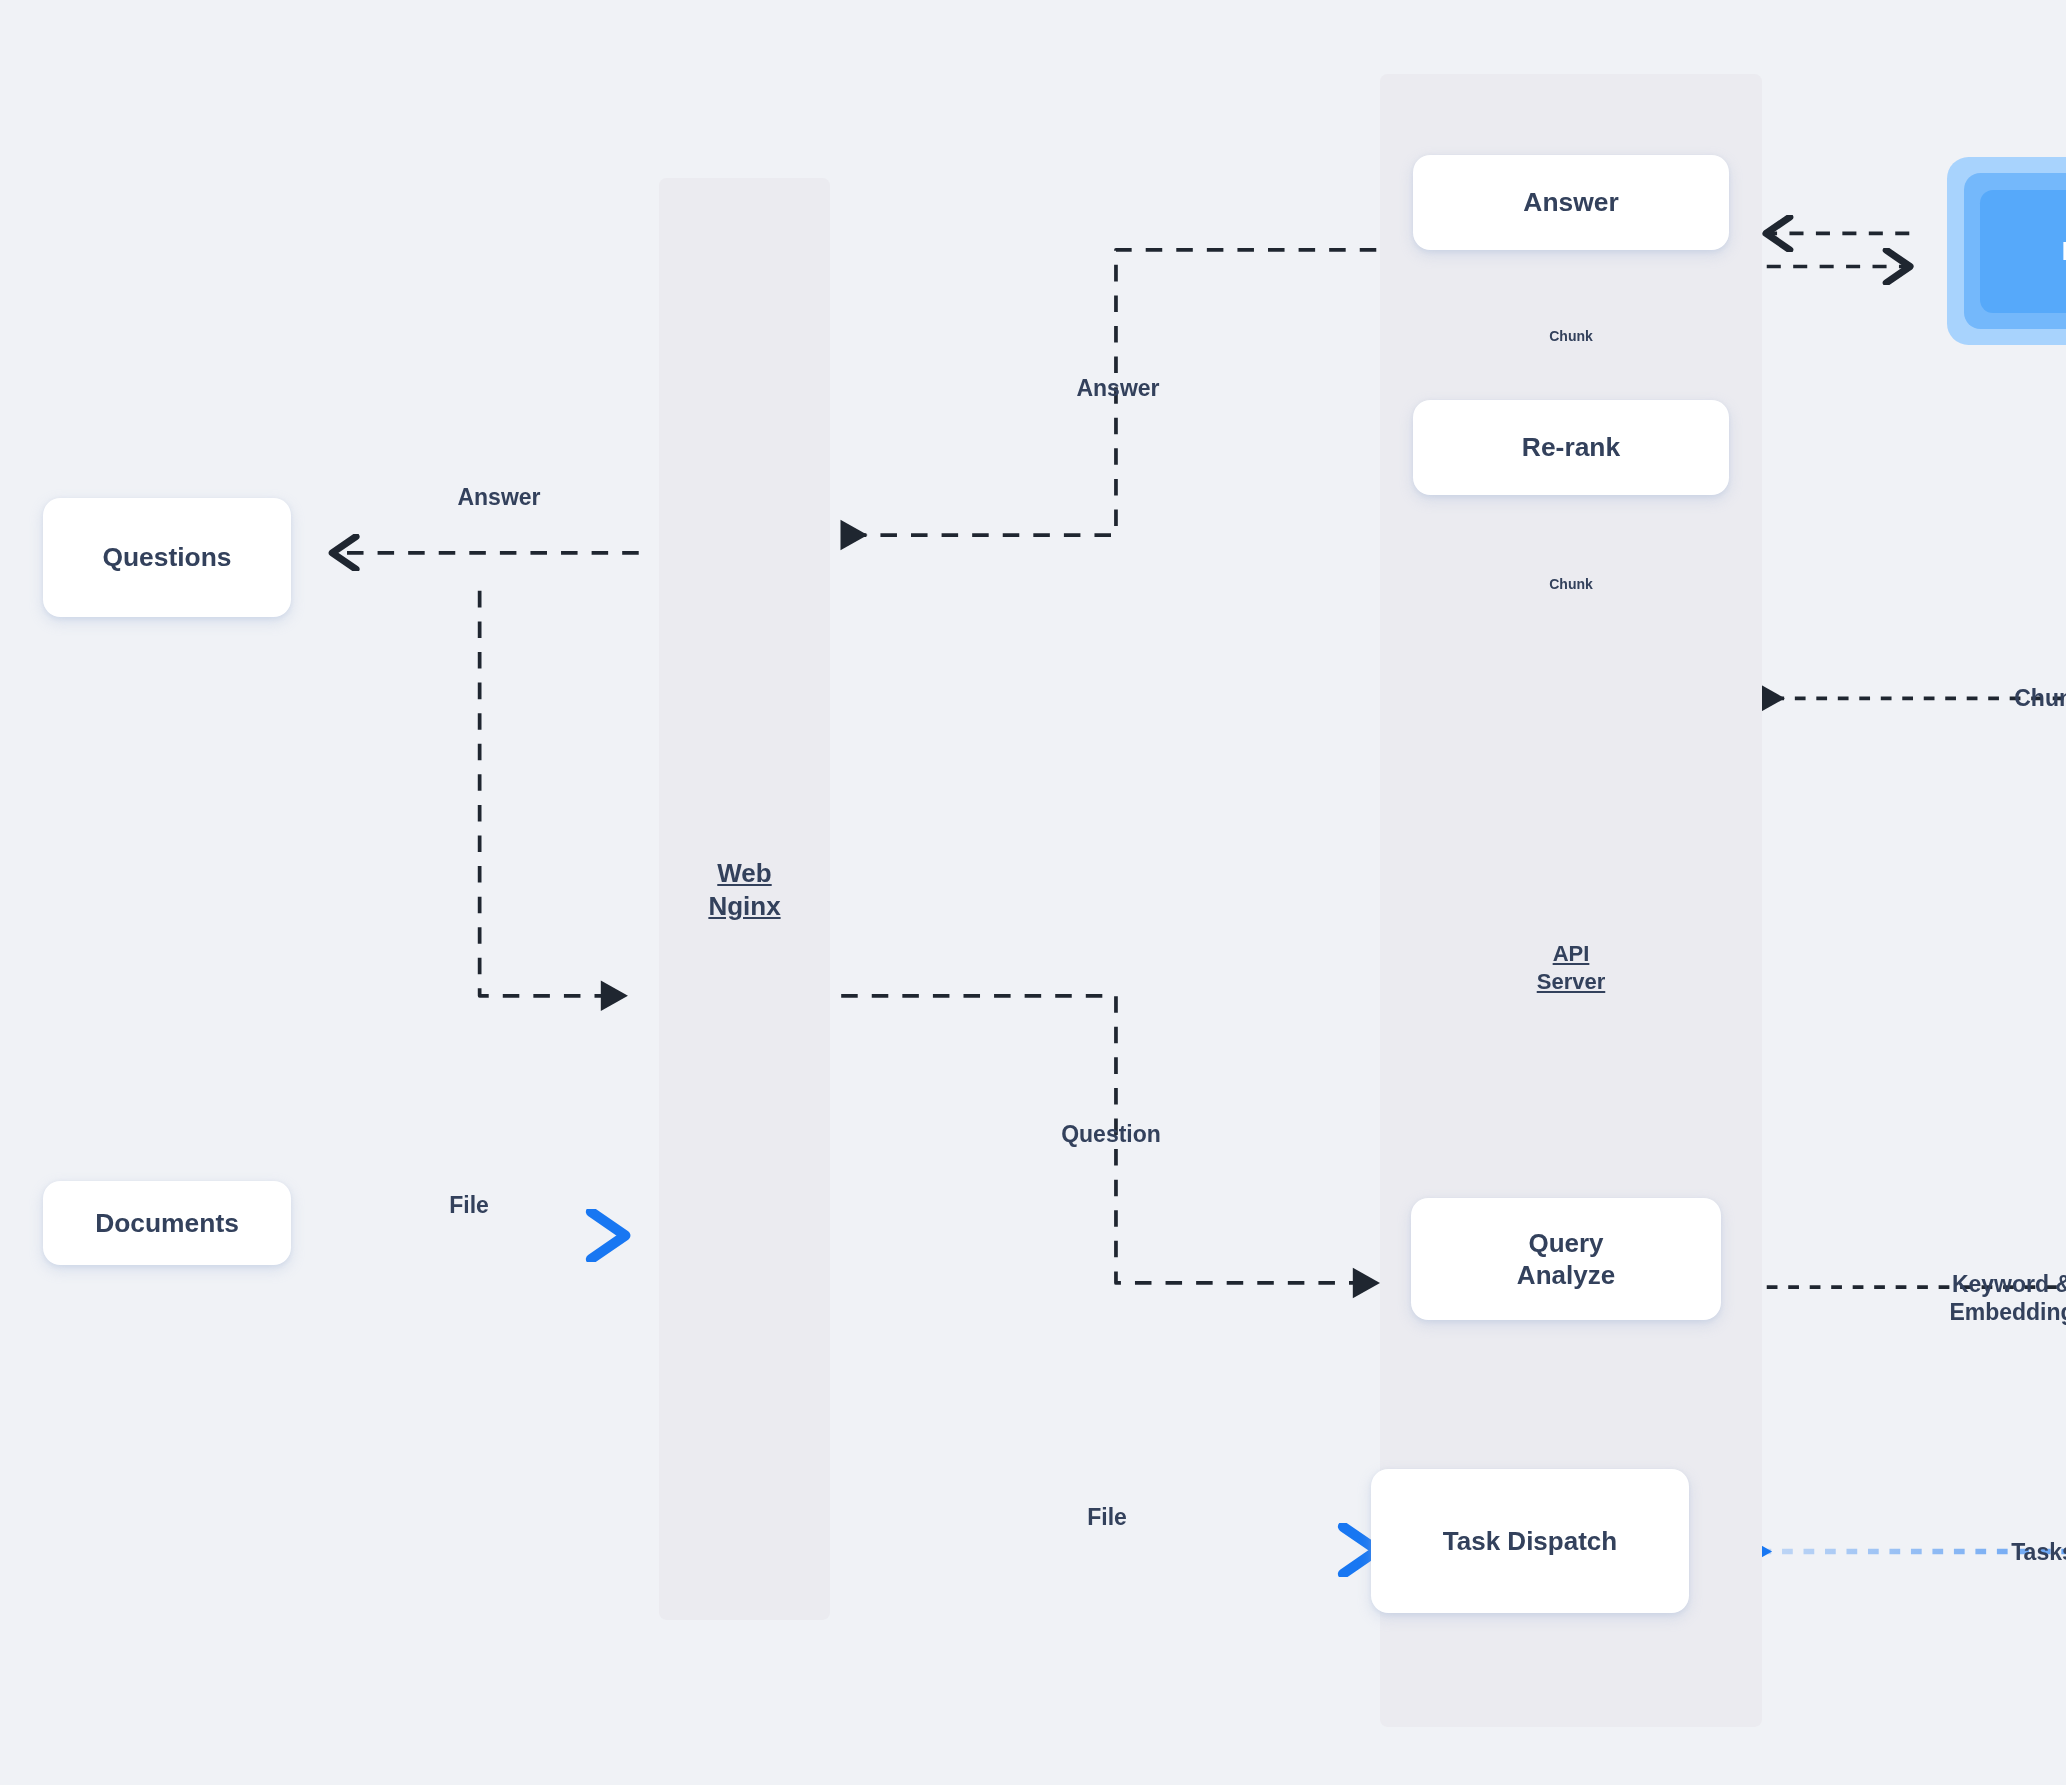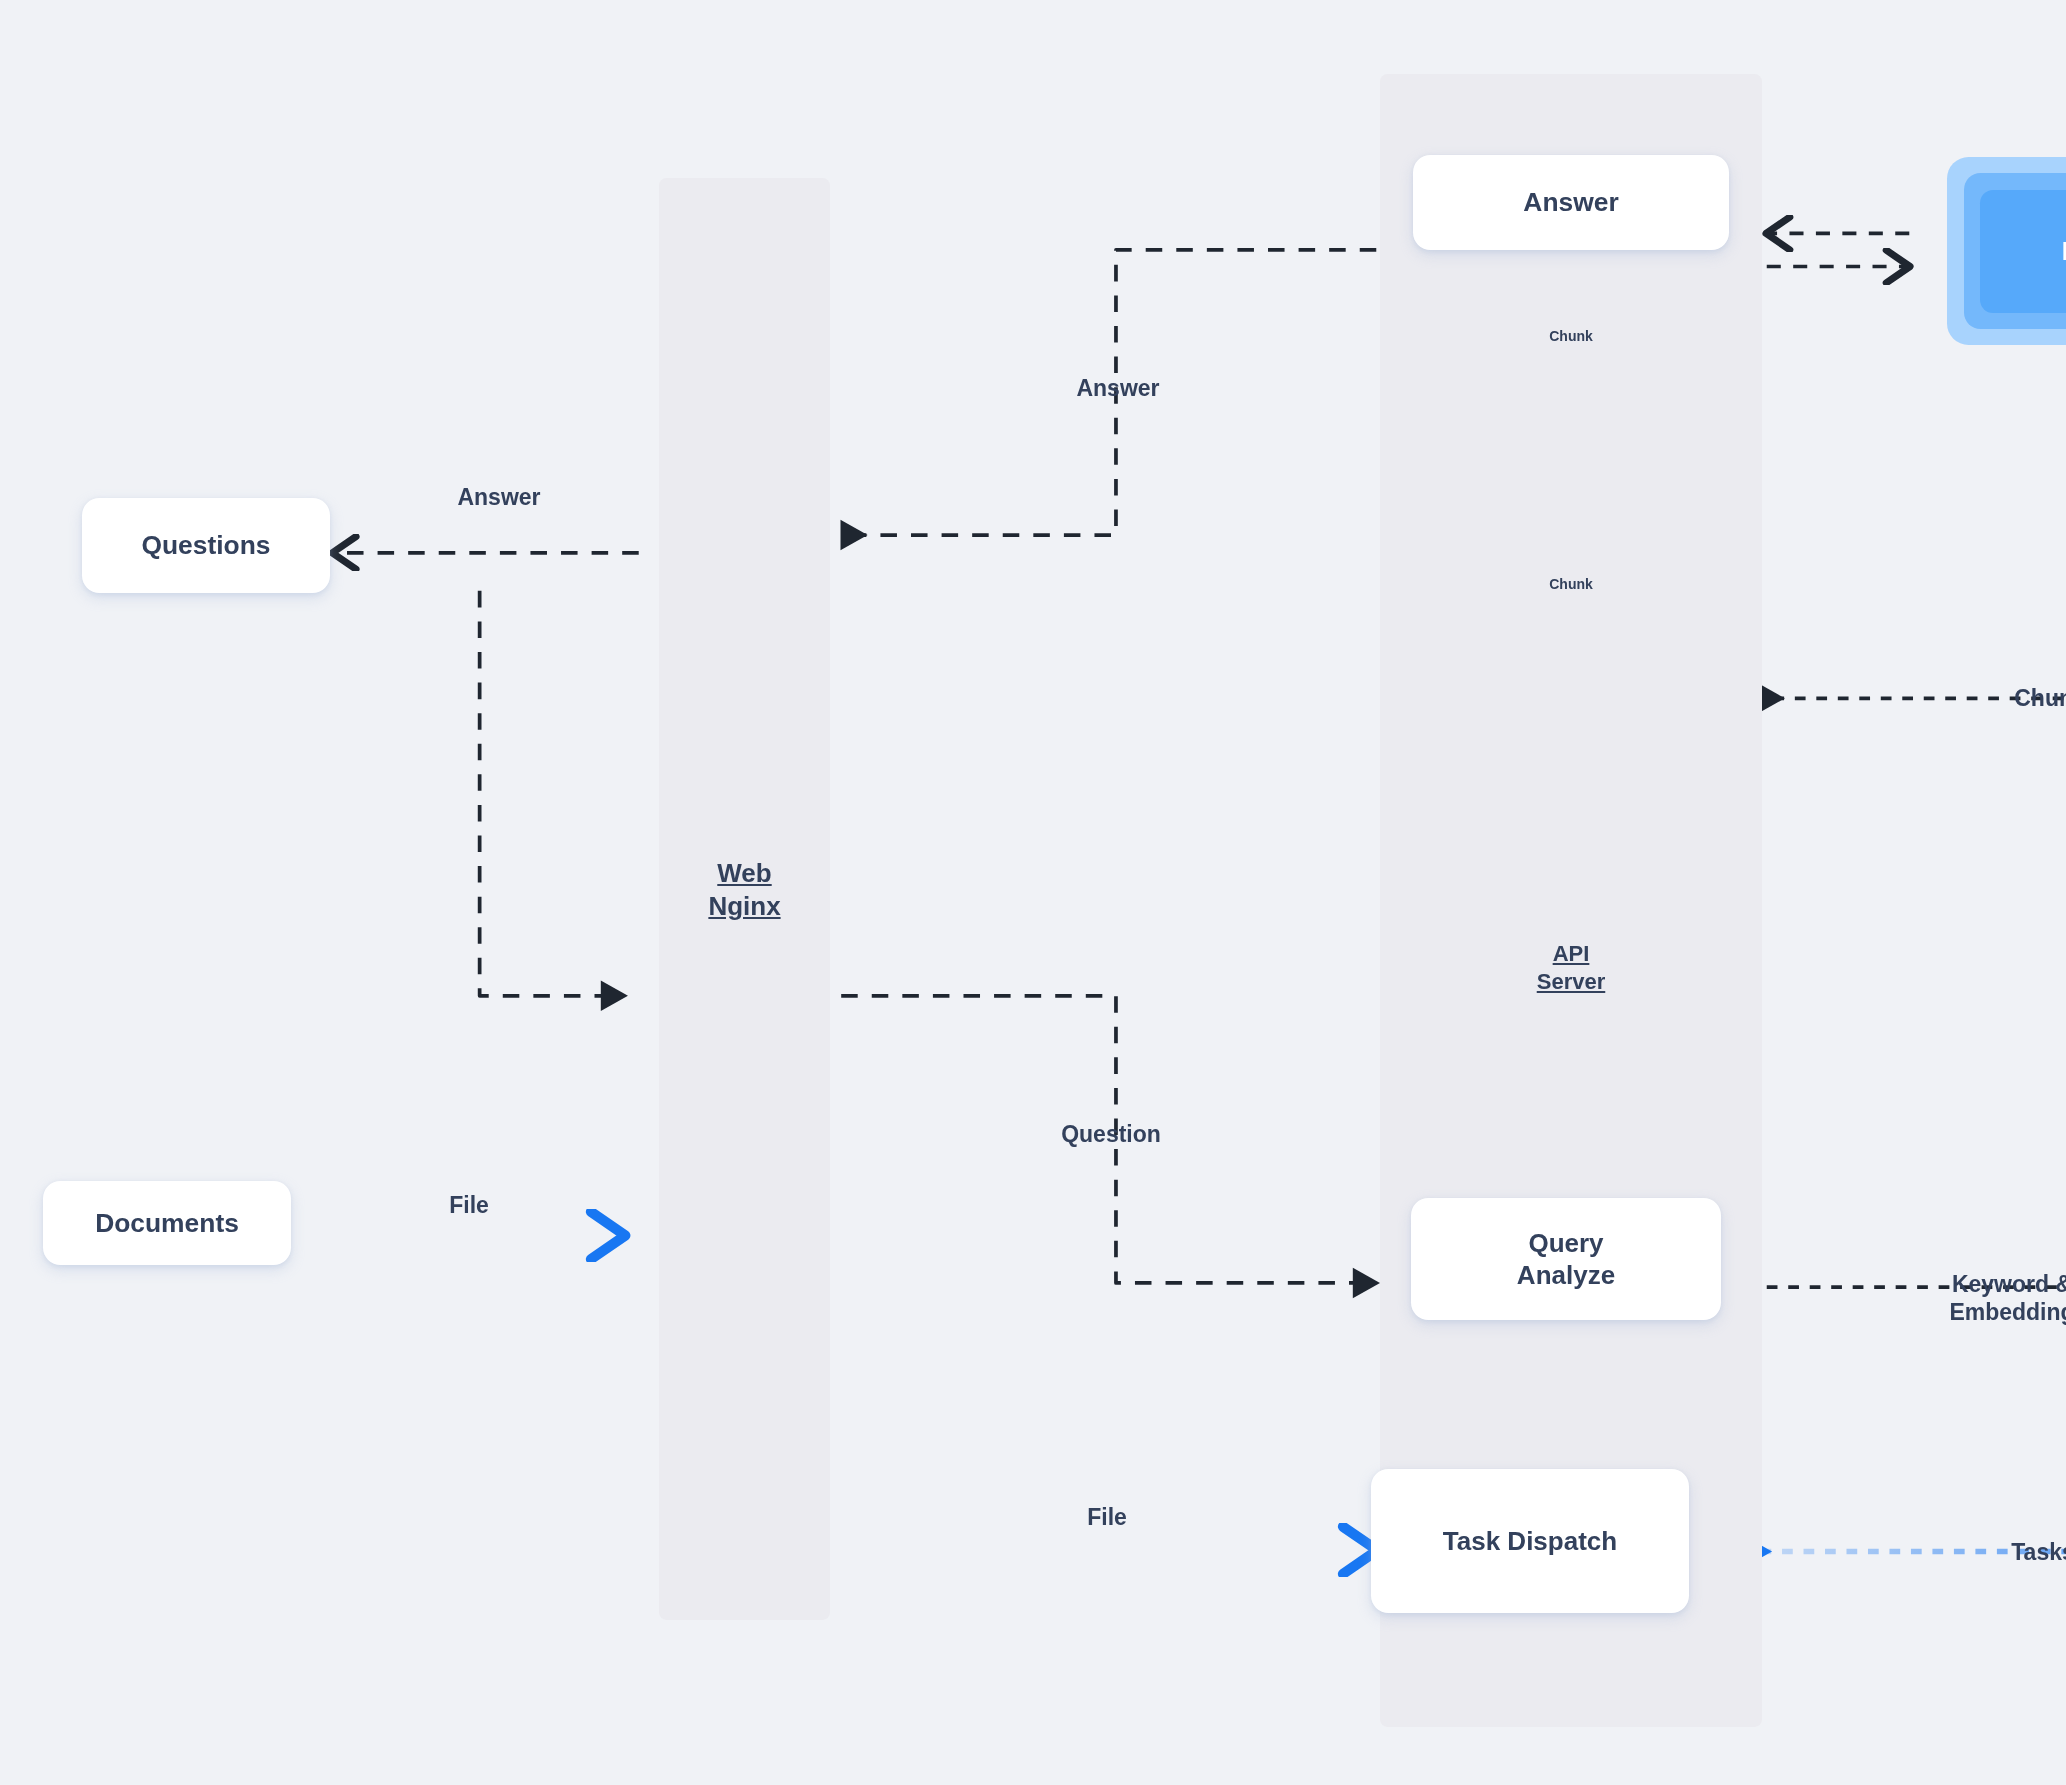--- a/index.html
+++ b/index.html
@@ -218,26 +218,27 @@
   </svg>
 
   <div class="panel" style="left:659px; top:178px; width:171px; height:1442px;"></div>
   <div class="panel-label" style="left:659px; top:857px; width:171px; font-size:26px;">Web
 Nginx</div>
 
   <div class="panel" style="left:1380px; top:74px; width:382px; height:1653px;"></div>
   <div class="panel-label" style="left:1380px; top:940px; width:382px; font-size:22px;">API
 Server</div>
 
-  <div class="card" style="left:43px; top:498px; width:248px; height:95px; font-size:26.4px;margin-left:39px;">Questions</div>
+  <div class="card" style="left:43px; top:498px; width:248px; height:119px; font-size:26.4px;">Questions</div>
 
   <div class="card" style="left:43px; top:1181px; width:248px; height:84px; font-size:26.4px;">Documents</div>
 
   <div class="card" style="left:1413px; top:155px; width:316px; height:95px; font-size:26.4px;">Answer</div>
 
+  <div class="card" style="left:1413px; top:400px; width:316px; height:95px; font-size:26.4px;">Re-rank</div>
 
 
   <div class="card" style="left:1411px; top:1198px; width:310px; height:122px; font-size:26px;">Query
 Analyze</div>
 
   <div class="card" style="left:1371px; top:1469px; width:318px; height:144px; font-size:26px;">Task Dispatch</div>
 
   <div class="llm-outer" style="left:1947px; top:157px; width:295px; height:188px;">
     <div class="llm-mid" style="width:262px; height:156px;">
       <div class="llm-inner" style="width:229px; height:123px; font-size:25px;">

